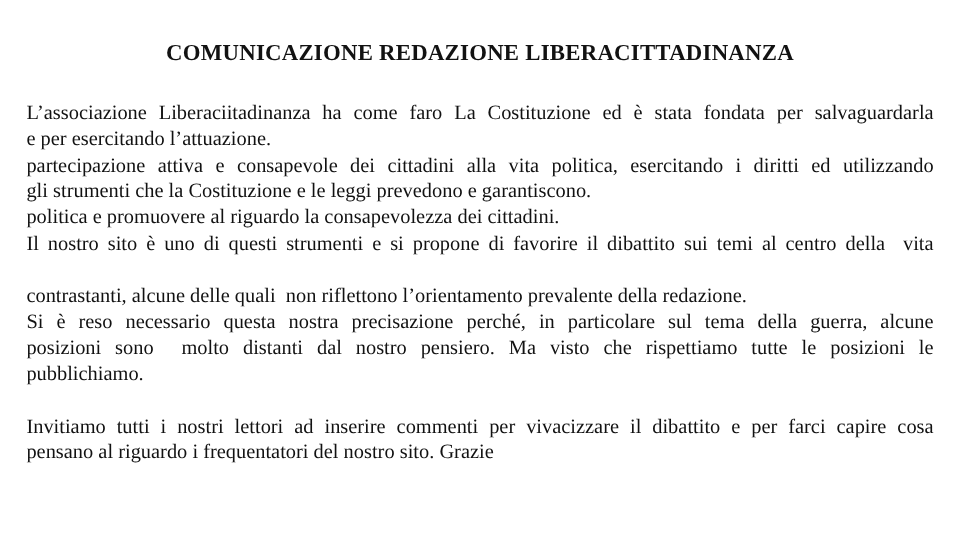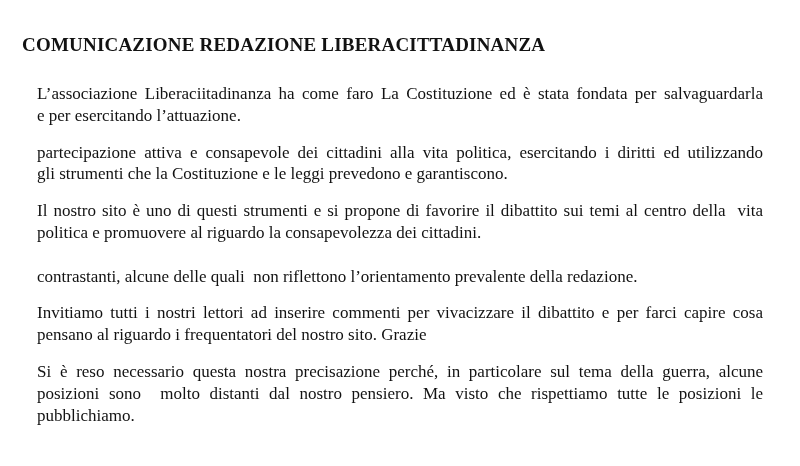--- a/index.html
+++ b/index.html
@@ -14,27 +14,27 @@
     box-sizing: border-box;
     background: #ffffff;
     color: #121212;
     font-family: "Liberation Serif", serif;
     padding: 33px 22px 0 22px;
     overflow: hidden;
   }
   .title {
     font-size: 19px;
     font-weight: bold;
-    text-align: left;
+    text-align: center;
     margin: 0 0 26px 0;
     letter-spacing: 0.2px;
     line-height: 24px;
   }
   .para {
-    margin: 15px;
+    margin: 0;
   }
   .para.gap-after {
     margin-bottom: 21.8px;
   }
   .line {
     display: block;
     font-size: 17px;
     line-height: 21.8px;
     white-space: pre-wrap;
     text-align: justify;
@@ -55,32 +55,32 @@
     <span class="line">L’associazione Liberaciitadinanza ha come faro La Costituzione ed è stata fondata per salvaguardarla</span>
     <span class="line last">e per esercitando l’attuazione.</span>
   </div>
 
   <div class="para">
     <span class="line">partecipazione attiva e consapevole dei cittadini alla vita politica, esercitando i diritti ed utilizzando</span>
     <span class="line last">gli strumenti che la Costituzione e le leggi prevedono e garantiscono.</span>
   </div>
 
   <div class="para gap-after">
+    <span class="line last">politica e promuovere al riguardo la consapevolezza dei cittadini.</span>
     <span class="line">Il nostro sito è uno di questi strumenti e si propone di favorire il dibattito sui temi al centro della  vita</span>
-    <span class="line last">politica e promuovere al riguardo la consapevolezza dei cittadini.</span>
   </div>
 
   <div class="para">
     <span class="line last">contrastanti, alcune delle quali  non riflettono l’orientamento prevalente della redazione.</span>
-  </div>
-
-  <div class="para">
-    <span class="line">Invitiamo tutti i nostri lettori ad inserire commenti per vivacizzare il dibattito e per farci capire cosa</span>
-    <span class="line last">pensano al riguardo i frequentatori del nostro sito. Grazie</span>
   </div>
 
   <div class="para gap-after">
     <span class="line">Si è reso necessario questa nostra precisazione perché, in particolare sul tema della guerra, alcune</span>
     <span class="line">posizioni sono  molto distanti dal nostro pensiero. Ma visto che rispettiamo tutte le posizioni le</span>
     <span class="line last">pubblichiamo.</span>
   </div>
 
+  <div class="para">
+    <span class="line">Invitiamo tutti i nostri lettori ad inserire commenti per vivacizzare il dibattito e per farci capire cosa</span>
+    <span class="line last">pensano al riguardo i frequentatori del nostro sito. Grazie</span>
+  </div>
+
 </div>
 
 </body></html>

